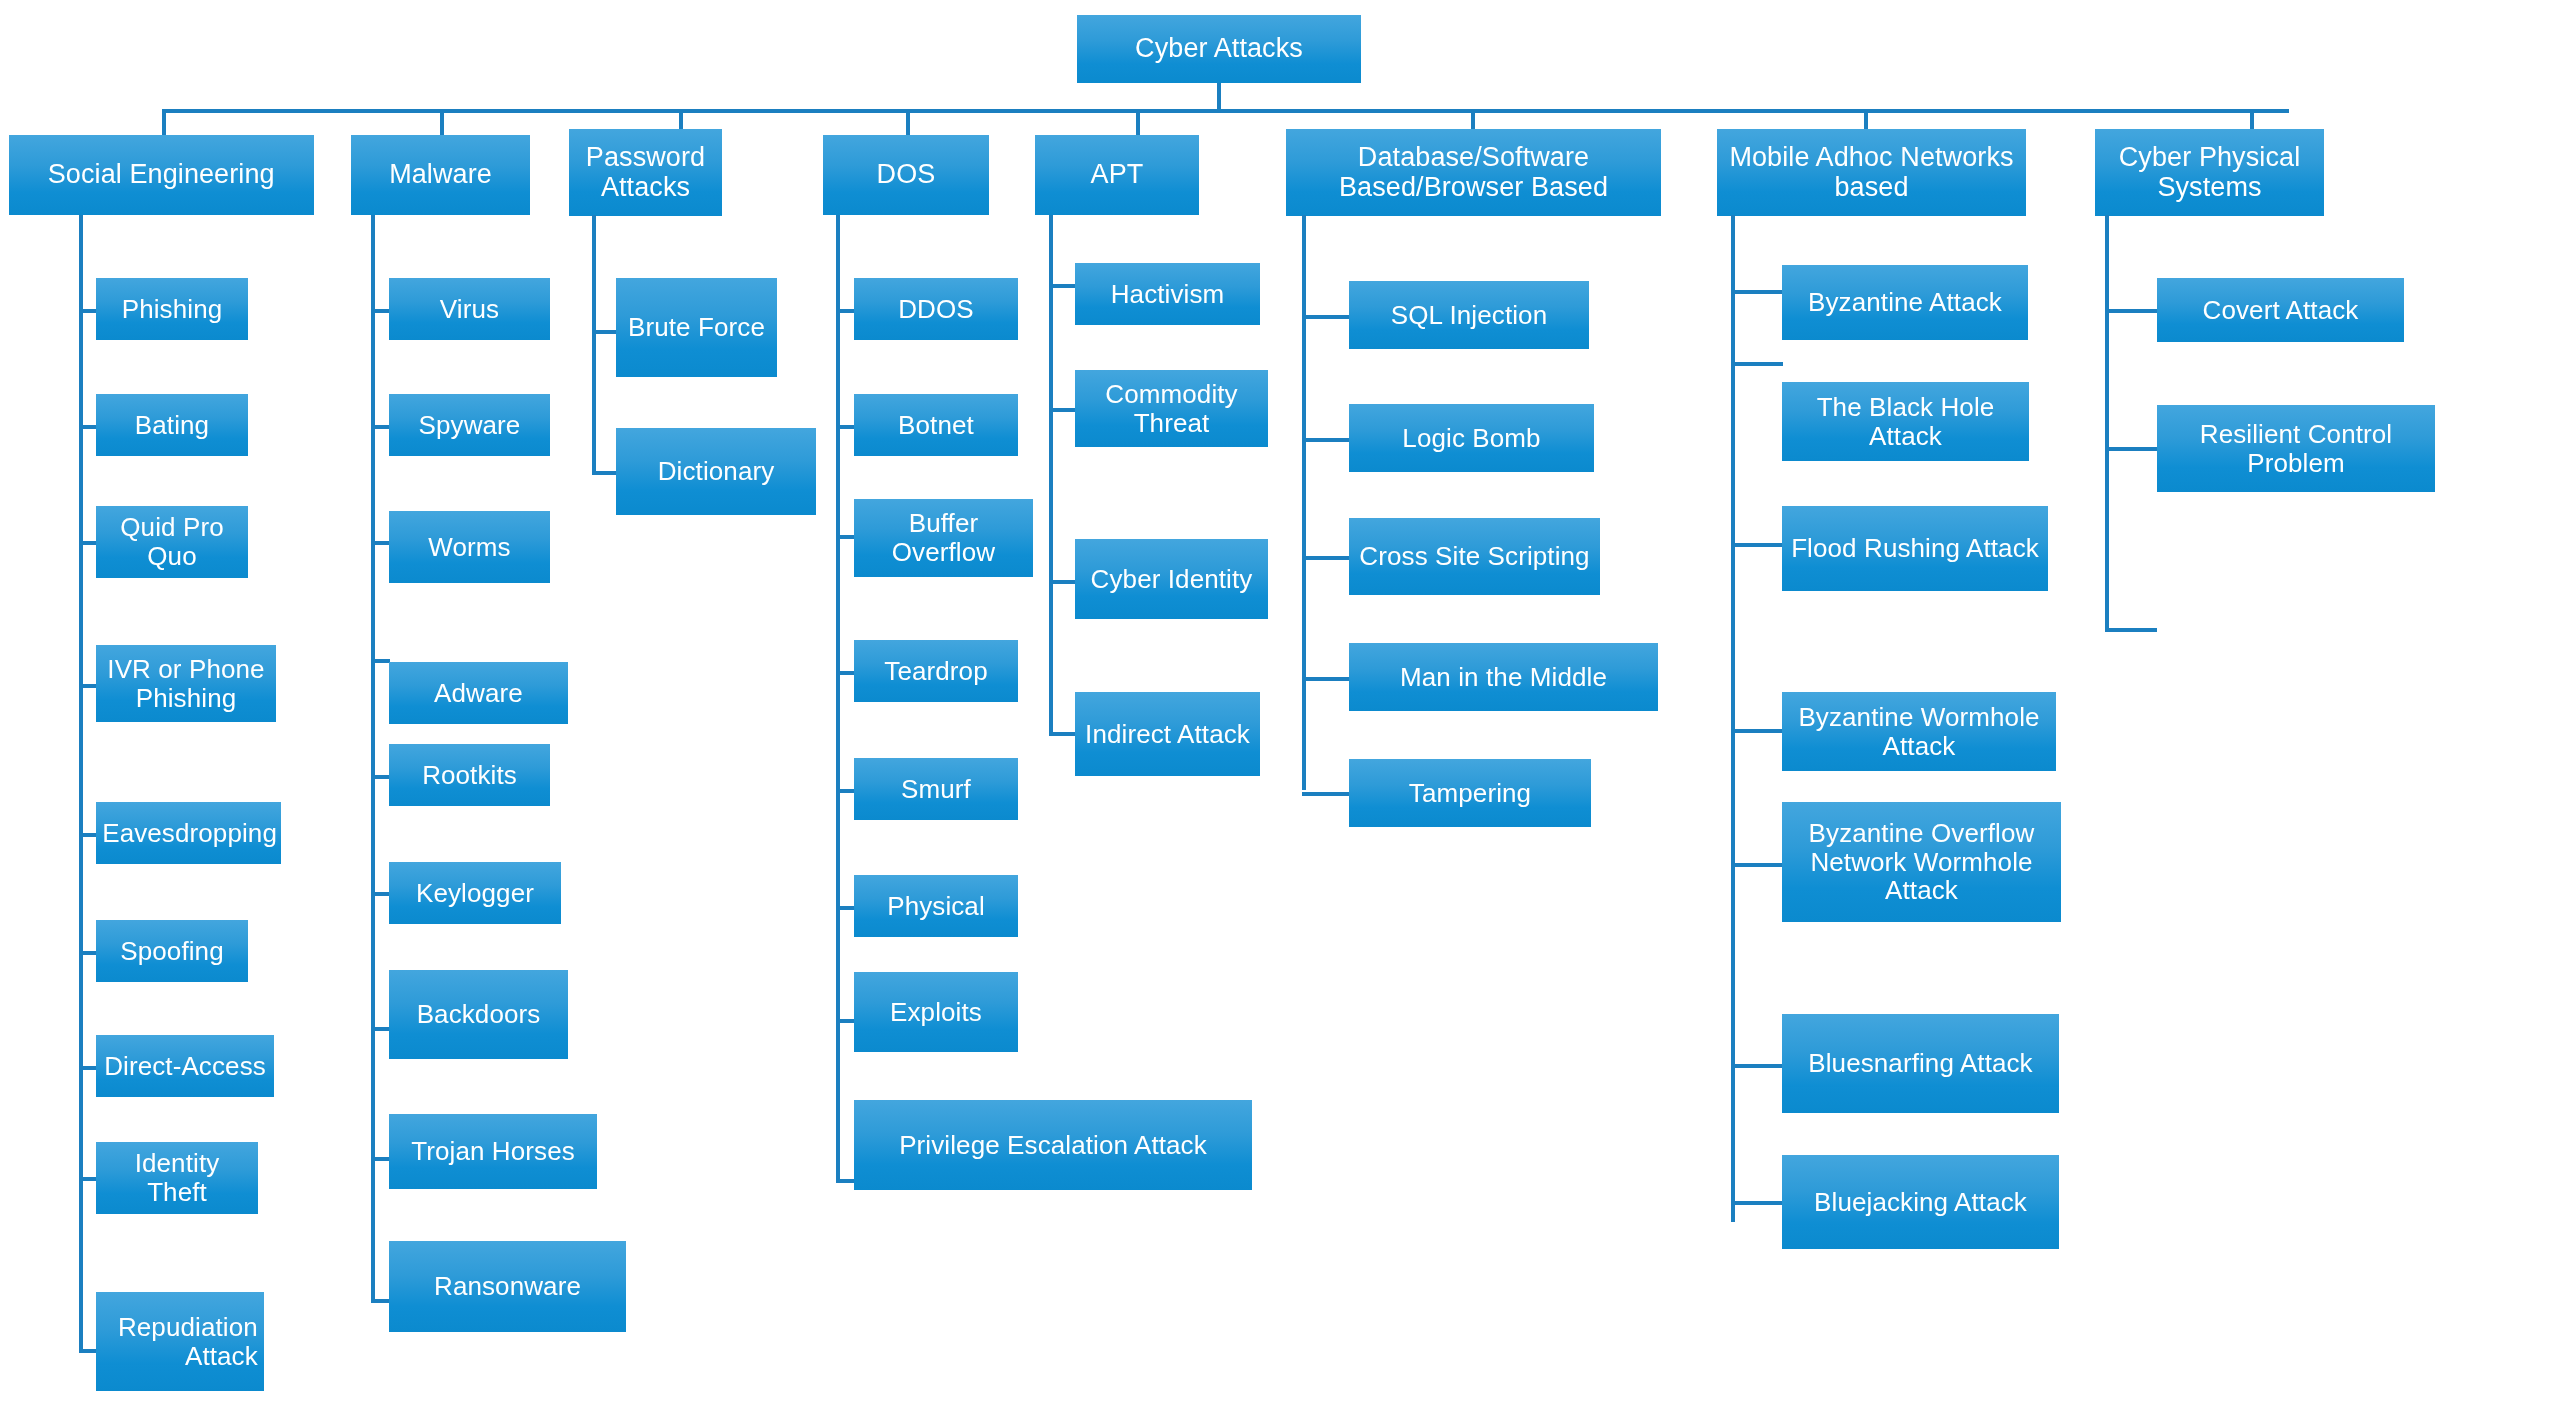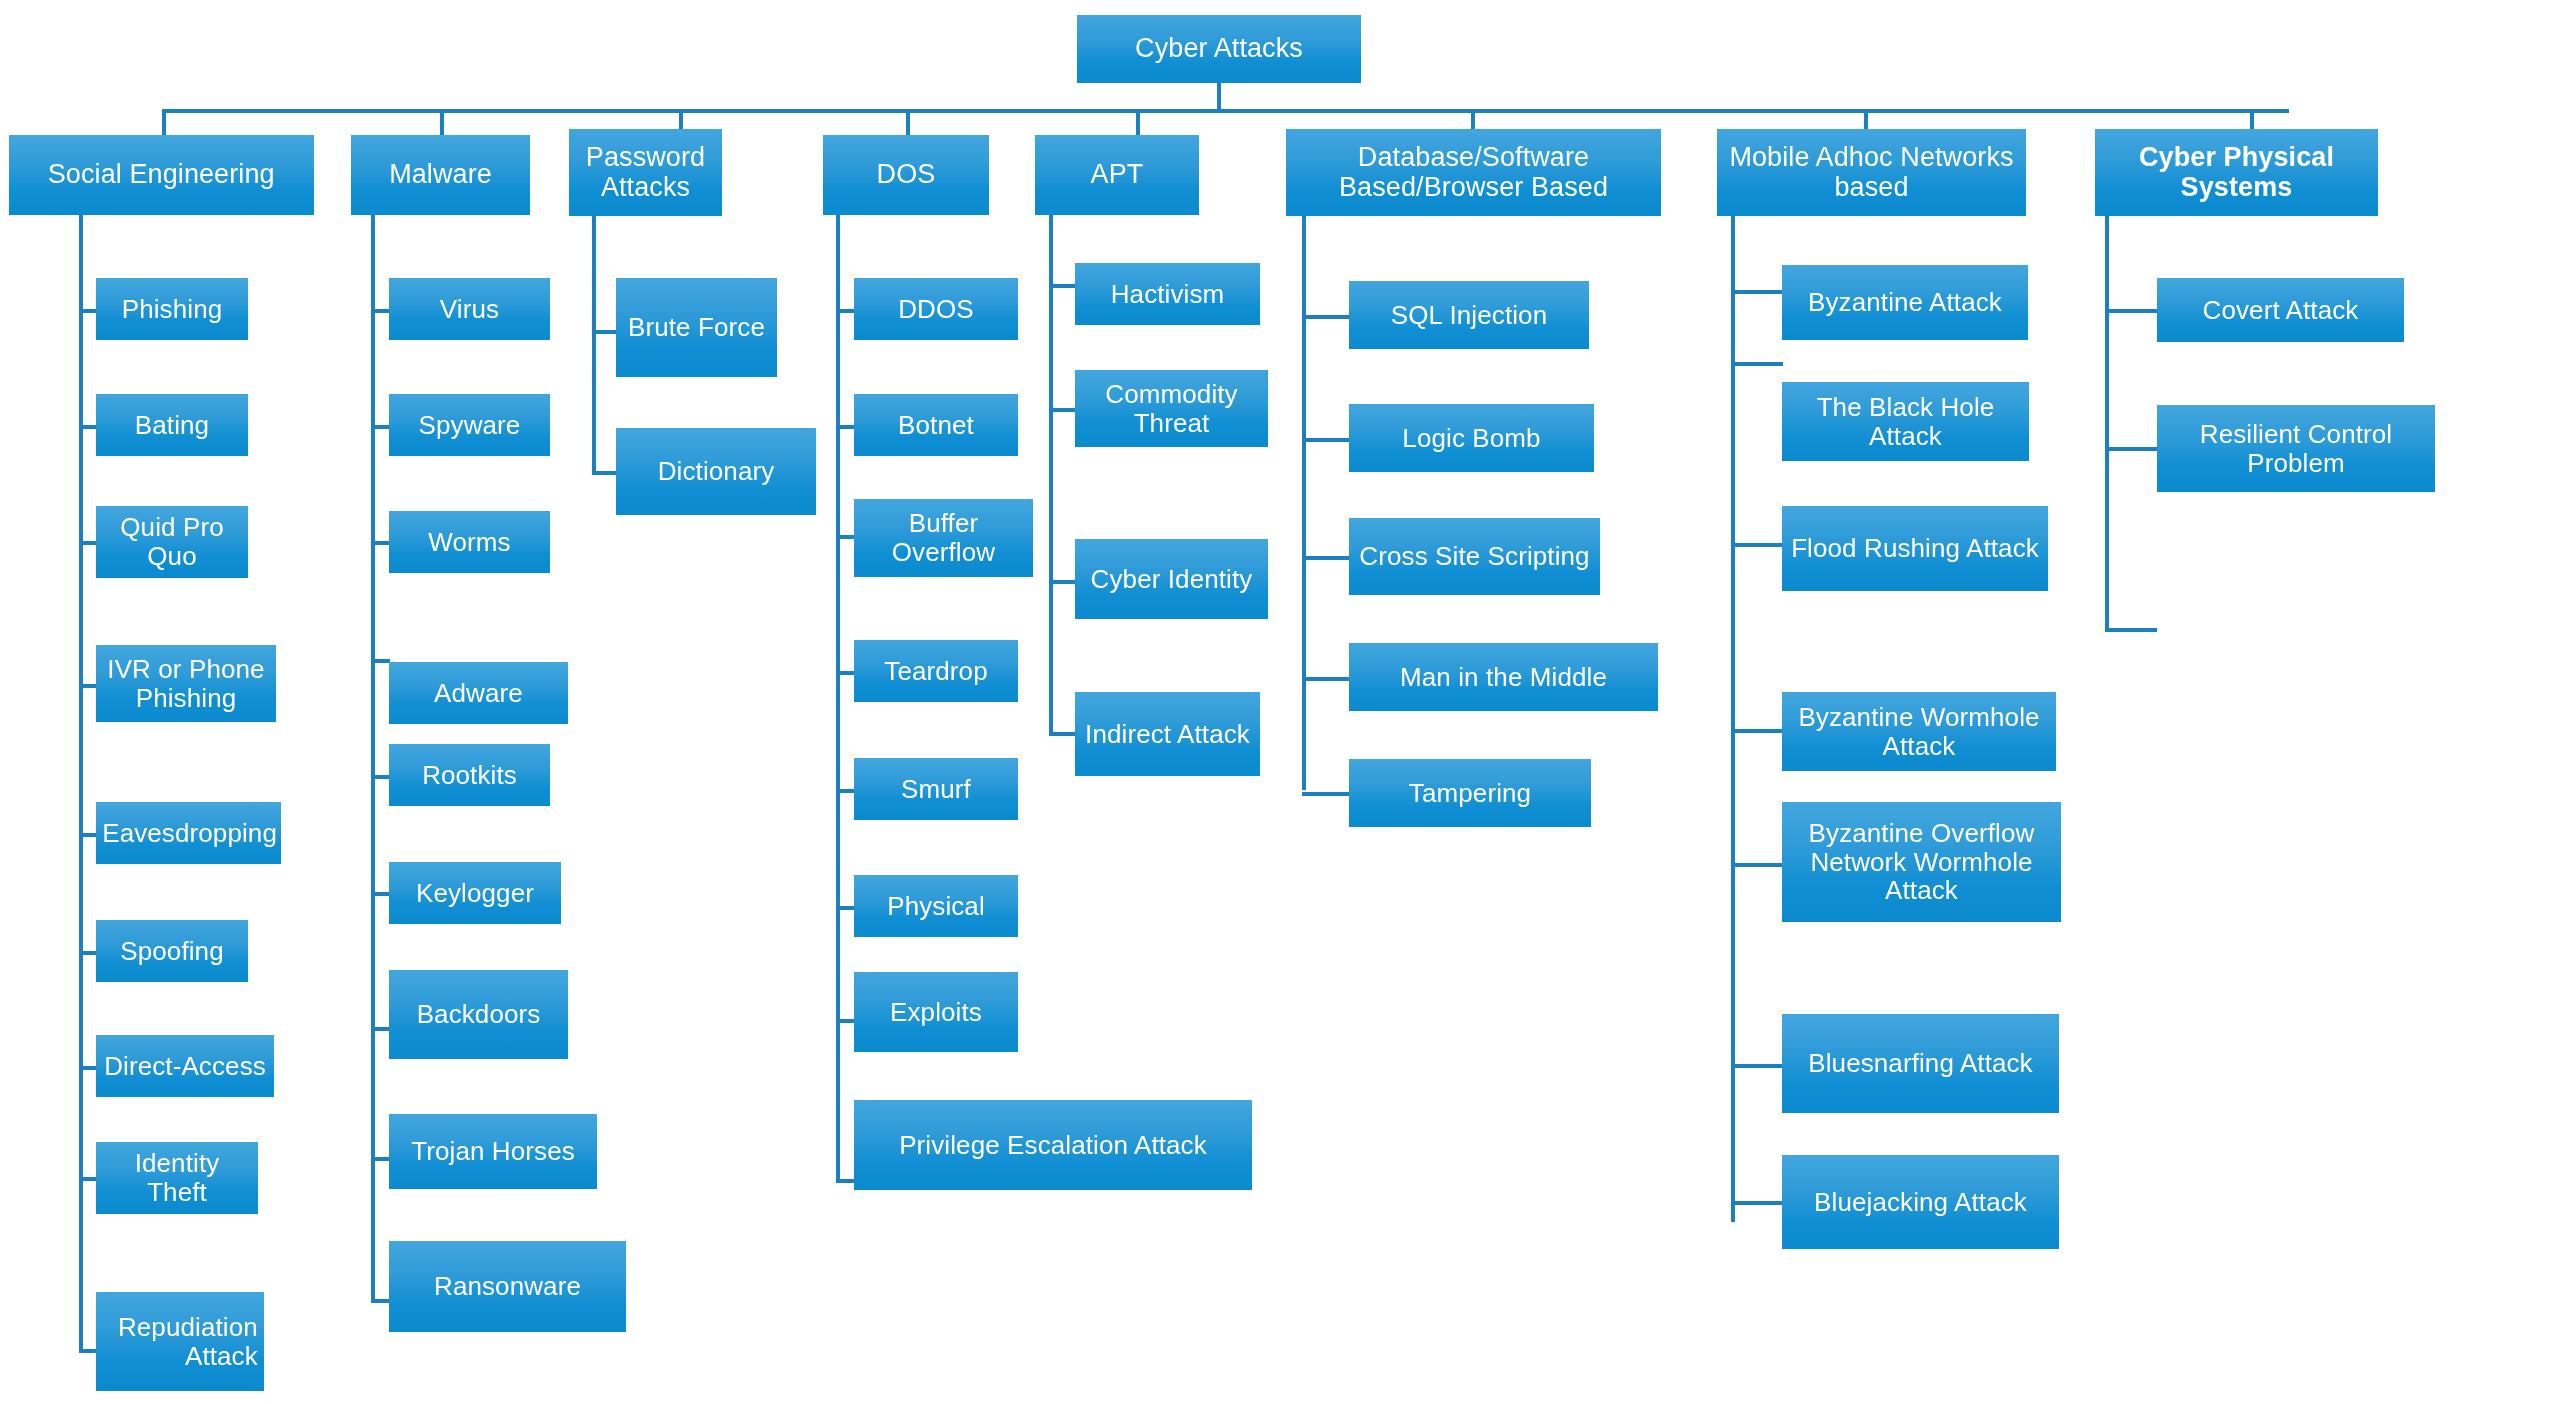--- a/index.html
+++ b/index.html
@@ -86,21 +86,21 @@
   </div>
 
   <div class="node cat" style="left:1286px;top:129px;width:375px;height:87px;">
     <span>Database/Software Based/Browser Based</span>
   </div>
 
   <div class="node cat" style="left:1717px;top:129px;width:309px;height:87px;">
     <span>Mobile Adhoc Networks based</span>
   </div>
 
-  <div class="node cat" style="left:2095px;top:129px;width:283px;height:87px;font-weight:bold;">
+  <div class="node cat" style="left:2095px;top:129px;width:229px;height:87px;">
     <span>Cyber Physical Systems</span>
   </div>
 
   <div class="ln v" style="left:79px;top:215px;height:1137px;"></div>
 
   <div class="ln h" style="left:79px;top:309px;width:17.3px;"></div>
   <div class="node leaf" style="left:96px;top:278px;width:152px;height:62px;">
     <span>Phishing</span>
   </div>
 
@@ -150,21 +150,21 @@
   <div class="node leaf" style="left:389px;top:278px;width:161px;height:62px;">
     <span>Virus</span>
   </div>
 
   <div class="ln h" style="left:371px;top:425px;width:18.5px;"></div>
   <div class="node leaf" style="left:389px;top:394px;width:161px;height:62px;align-items:center;">
     <span>Spyware</span>
   </div>
 
   <div class="ln h" style="left:371px;top:541px;width:18.5px;"></div>
-  <div class="node leaf" style="left:389px;top:511px;width:161px;height:62px;">
+  <div class="node leaf" style="left:389px;top:511px;width:161px;height:72px;">
     <span>Worms</span>
   </div>
 
   <div class="ln h" style="left:371px;top:659px;width:18.5px;"></div>
   <div class="node leaf" style="left:389px;top:628px;width:179px;height:62px;margin-top:34px;">
     <span>Adware</span>
   </div>
 
   <div class="ln h" style="left:371px;top:775px;width:18.5px;"></div>
   <div class="node leaf" style="left:389px;top:744px;width:161px;height:62px;">

